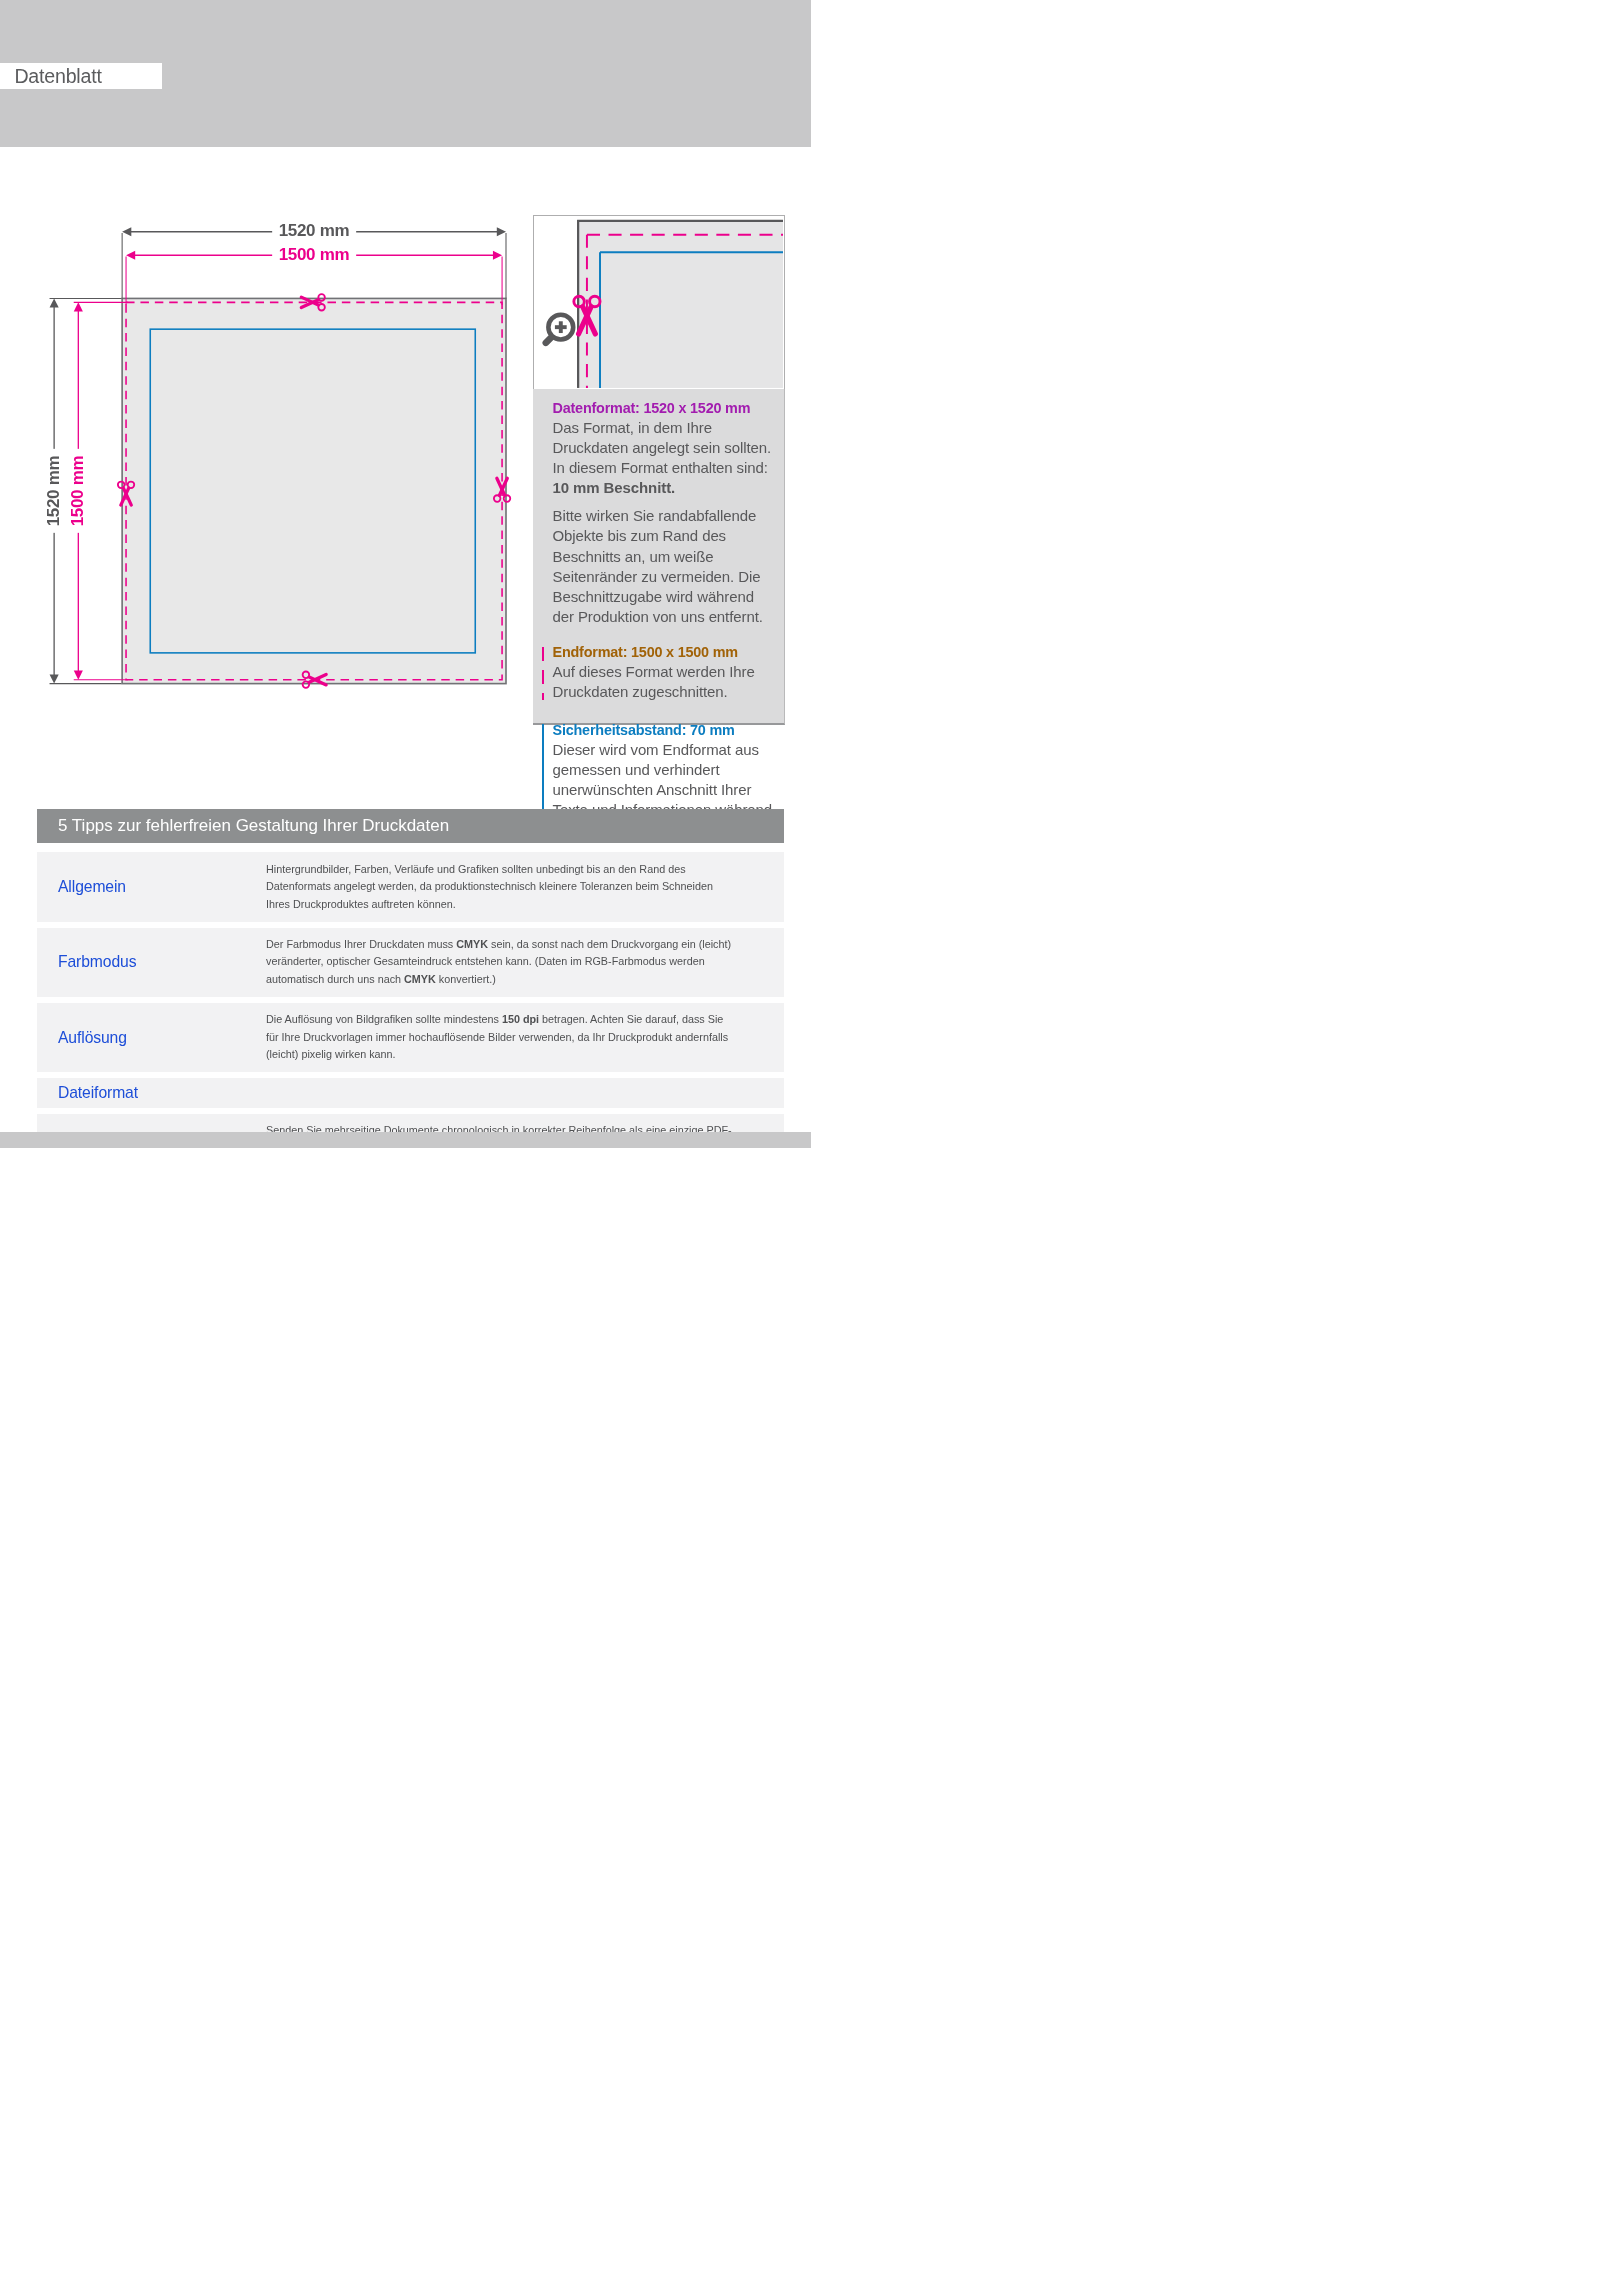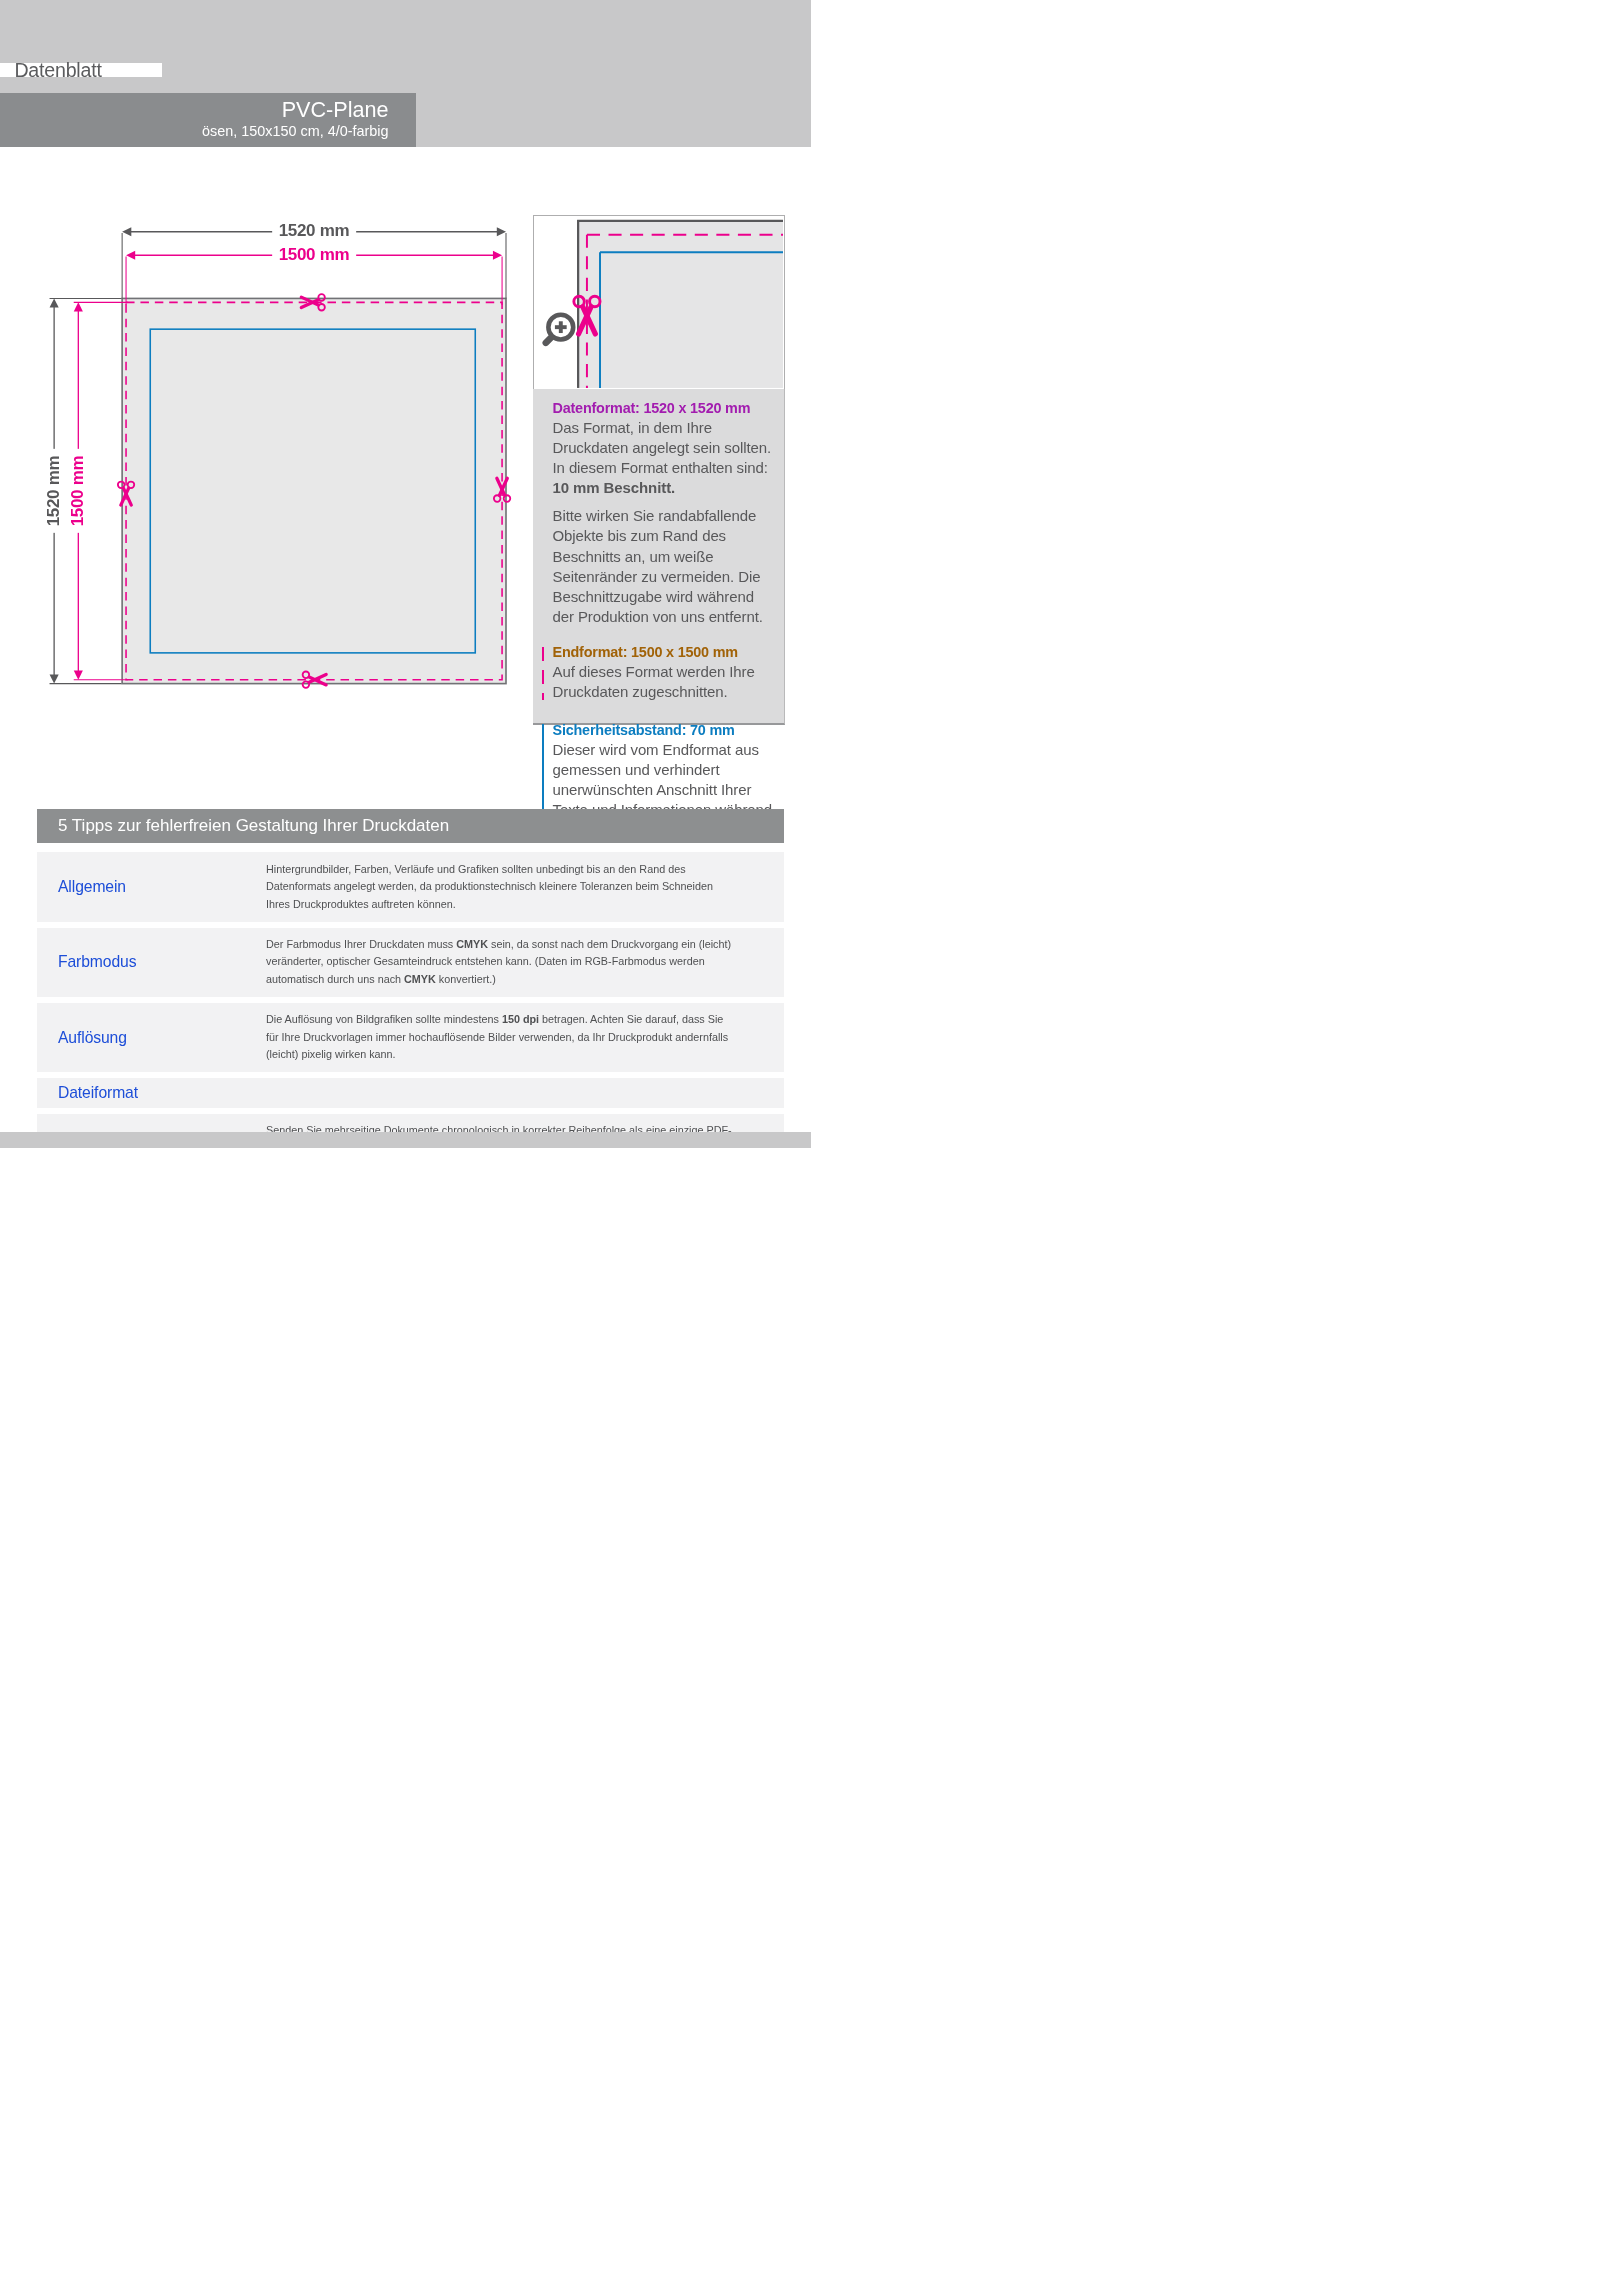--- a/index.html
+++ b/index.html
@@ -1,20 +1,20 @@
 <!DOCTYPE html>
 <html style="font-size:10.5px"><head>
 <meta charset="utf-8">
 <style>
   html,body{margin:0;padding:0;background:#ffffff;}
   .page{position:relative;width:811px;height:1148px;background:#fff;overflow:hidden;
         font-family:"Liberation Sans",sans-serif;color:#58585A;}
   
   .topband{position:absolute;left:0;top:0;width:811px;height:147px;background:#C8C8C9;}
-  .titlebox{position:absolute;left:0;top:63px;width:162px;height:14px;background:#fff;
+  .titlebox{position:absolute;left:0;top:63px;width:162px;height:26px;background:#fff;
             display:flex;align-items:center;padding-left:14.4px;box-sizing:border-box;}
   .titlebox span{font-size:19.6px;color:#5B5C5E;letter-spacing:-0.2px;}
   .banner{position:absolute;left:0;top:93px;width:416px;height:54px;background:#8A8C8E;
           color:#fff;text-align:right;padding-right:27.5px;box-sizing:border-box;}
   .banner-title{font-size:21.6px;line-height:1.1;margin-top:4.6px;}
   .banner-sub{font-size:14.4px;margin-top:1.3px;}
   
   .diagram{position:absolute;left:26px;top:216px;width:497px;height:484px;}
   .dimlab{position:absolute;background:#fff;padding:0.7px 6.5px;font-weight:bold;font-size:17px;
           letter-spacing:-0.3px;white-space:nowrap;}
@@ -69,24 +69,20 @@
 </svg>
 
 <div class="page">
 
   <div class="topband"></div>
 
   <div class="titlebox">
     <span>Datenblatt</span>
   </div>
 
-  <div class="banner">
-    <div class="banner-title">PVC-Plane</div>
-    <div class="banner-sub">ösen, 150x150 cm, 4/0-farbig</div>
-  </div>
 
   <div class="diagram">
     <svg width="497" height="484" viewBox="0 0 760 740">
 
       <rect x="147" y="126" width="587" height="589" fill="#E8E8E8" stroke="#717275" stroke-width="2.5"></rect>
 
       <rect x="153" y="132" width="575" height="577" fill="none" stroke="#EC008C" stroke-width="2.4" stroke-dasharray="13 9"></rect>
 
       <rect x="190" y="173" width="497" height="495" fill="none" stroke="#0C7DC0" stroke-width="2.4"></rect>
 

